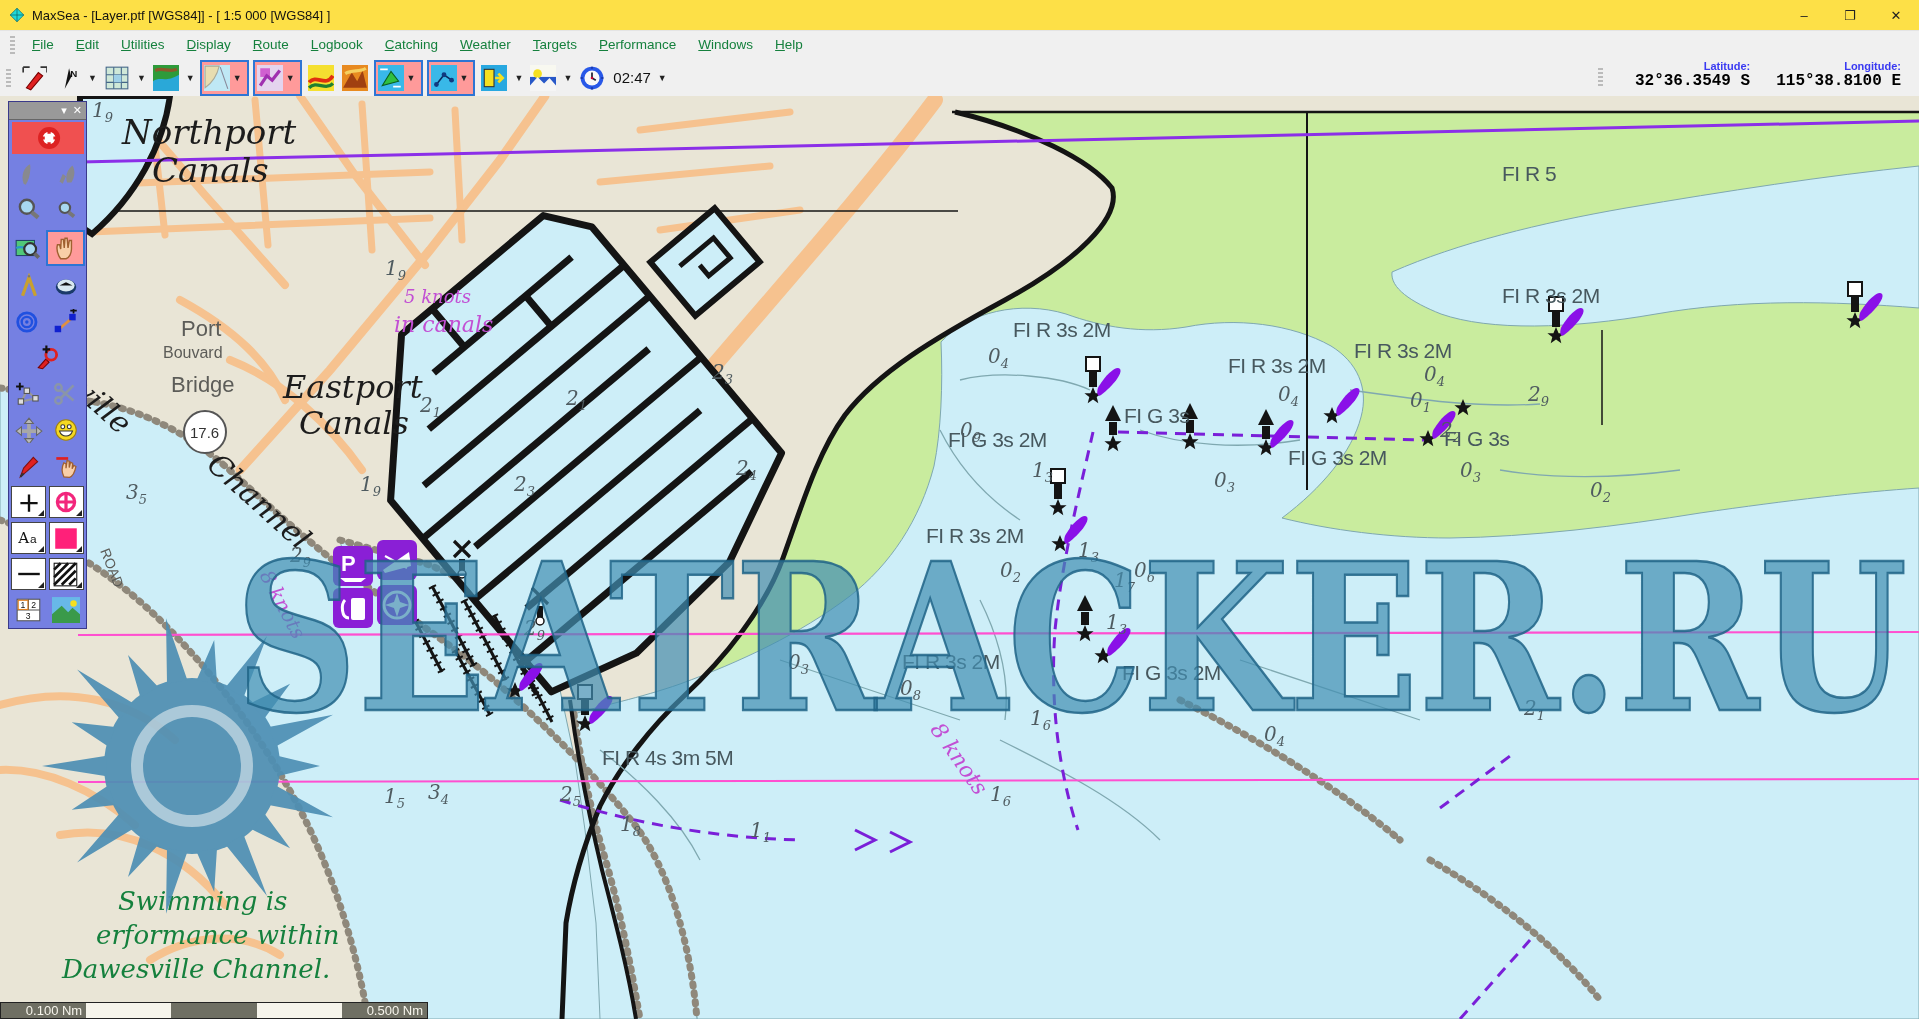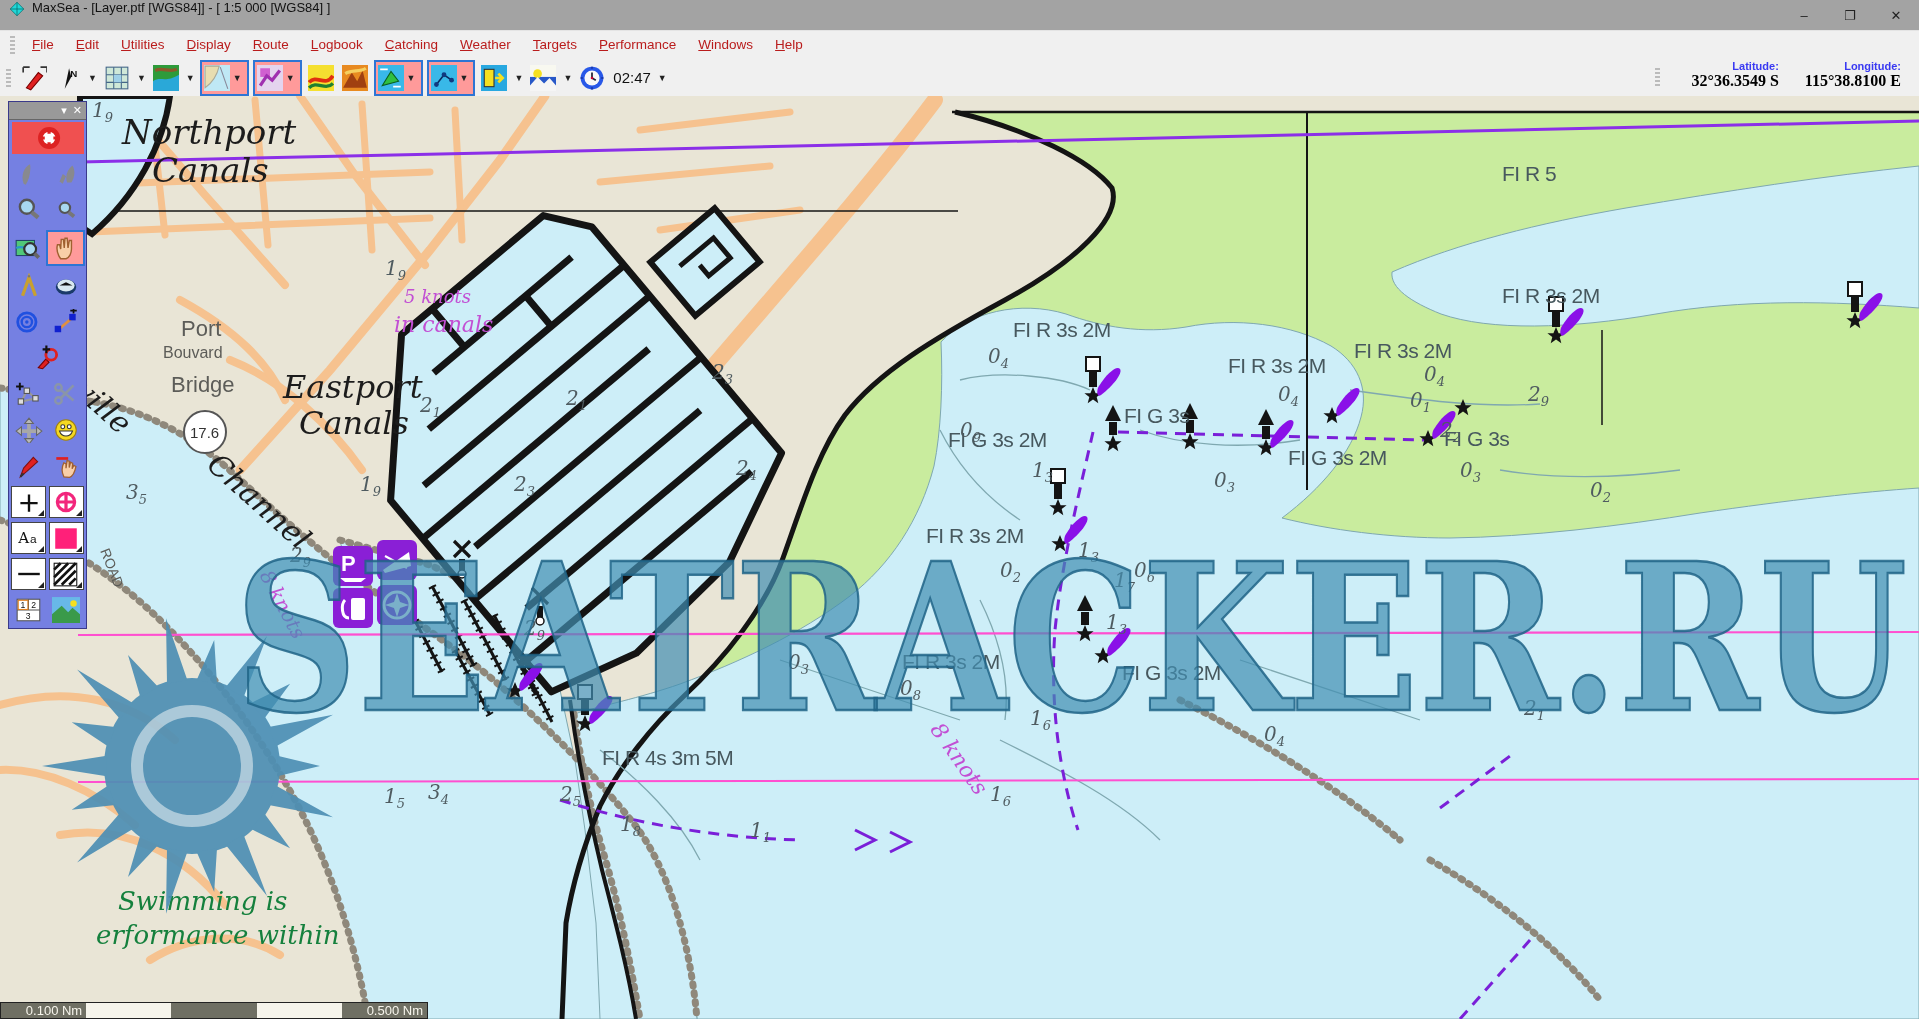--- a/index.html
+++ b/index.html
@@ -1,40 +1,40 @@
 <!DOCTYPE html>
 <html><head>
 <meta charset="utf-8">
 <style>
   html,body{margin:0;padding:0;width:1919px;height:1019px;overflow:hidden;
     font-family:"Liberation Sans",sans-serif;background:#fff;position:relative;}
   
-  .titlebar{height:30px;background:#a3a3a3;display:flex;align-items:flex-start;border-bottom:1px solid #e4e4e4;}
+  .titlebar{height:30px;background:#fde047;display:flex;align-items:center;border-bottom:1px solid #e4e4e4;}
   .titlebar .appicon{width:18px;height:18px;margin:0 6px 0 8px;}
   .titlebar .title{font-size:13px;color:#111;}
   .wincontrols{margin-left:auto;display:flex;height:30px;}
   .wincontrols .wbtn{width:46px;height:30px;display:flex;align-items:center;justify-content:center;
     font-size:13px;color:#222;cursor:default;}
   
   .menubar{height:27px;background:#f0f0f0;display:flex;align-items:center;padding-left:4px;}
   .grip{width:5px;height:18px;margin:0 6px;background:repeating-linear-gradient(#bbb 0 2px,#f0f0f0 2px 4px);}
-  .menuitem{padding:4px 11px;font-size:13.5px;color:#b91c1c;}
+  .menuitem{padding:4px 11px;font-size:13.5px;color:#15803d;}
   .menuitem u{text-decoration:underline;}
   
   .toolbar{height:39px;background:#f0f0f0;display:flex;align-items:center;border-bottom:1px solid #cfcfcf;position:relative;}
   .tbtn{height:30px;display:flex;align-items:center;margin:0 2px;border:1px solid transparent;padding:1px;}
   .tbtn svg{width:26px;height:26px;display:block;}
   .tbtn.pink{background:#ff9a9a;padding:1px 2px;}
   .tbtn.pinksel{border:2px solid #2e75d4;}
   .dd{font-size:9px;color:#222;margin:0 3px;}
   .tbtime{font-size:15px;color:#111;margin:0 4px;}
   .coords{position:absolute;right:18px;top:2px;display:flex;gap:26px;}
   .coordblock{text-align:right;}
   .coordlabel{color:#3939f2;font-size:11px;font-weight:bold;}
-  .coordval{color:#000;font-size:16px;font-weight:bold;font-family:Liberation Serif, serif;}
+  .coordval{color:#000;font-size:16px;font-weight:bold;font-family:Liberation Mono, monospace;}
   
   #maparea{position:absolute;left:0;top:96px;width:1919px;height:923px;background:#e9e5d6;}
   #mapsvg,#wmsvg{position:absolute;left:0;top:0;width:1919px;height:923px;}
   #maplabels{position:absolute;left:0;top:0;width:1919px;height:923px;pointer-events:none;}
   .mlabel{position:absolute;white-space:pre;transform-origin:left top;}
   .serifital{font-family:"DejaVu Serif","Liberation Serif",serif;font-style:italic;color:#1c1c1c;}
   .magital{font-family:"DejaVu Serif",serif;font-style:italic;color:#c24fd4;}
   .magital2{font-family:"DejaVu Serif",serif;font-style:italic;color:#15803d;}
   .graylbl{color:#5c5c58;font-family:"Liberation Sans",sans-serif;}
   .light{font-family:"Liberation Sans",sans-serif;color:#47585e;font-size:21px;letter-spacing:-0.5px;position:absolute;white-space:pre;}
@@ -447,20 +447,21 @@
       <div class="mlabel graylbl" style="left: 181px; top: 220px; font-size: 22px;">Port</div>
       <div class="mlabel graylbl" style="left: 163px; top: 248px; font-size: 16px;">Bouvard</div>
       <div class="mlabel graylbl" style="left: 171px; top: 276px; font-size: 22px; text-align: center;">Bridge</div>
       <div class="mlabel serifital" style="left: 80px; top: 266px; font-size: 30px; transform: rotate(42deg);">sville</div>
       <div class="mlabel serifital" style="left: 224px; top: 350px; font-size: 30px; transform: rotate(42deg);">Channel</div>
       <div class="mlabel graylbl" style="left: 112px; top: 450px; font-size: 14px; transform: rotate(68deg);">ROAD</div>
       <div class="mlabel magital" style="left: 276px; top: 470px; font-size: 20px; transform: rotate(62deg);">8 knots</div>
       <div class="mlabel magital" style="left: 946px; top: 622px; font-size: 22px; transform: rotate(55deg);">8 knots</div>
       <div class="mlabel magital2" style="left: 118px; top: 790px; font-size: 26px;">Swimming is</div>
       <div class="mlabel magital2" style="left: 96px; top: 824px; font-size: 26px;">erformance within</div>
+      <div class="mlabel magital2" style="left: 62px; top: 858px; font-size: 26px;">Dawesville Channel.</div>
       <div class="mlabel bridgelbl" style="left: 190px; top: 328px; font-size: 15px;">17.6</div>
       <div class="light" style="left: 1013px; top: 222px;">FI R 3s 2M</div>
       <div class="light" style="left: 948px; top: 332px;">FI G 3s 2M</div>
       <div class="light" style="left: 1124px; top: 308px;">FI G 3s</div>
       <div class="light" style="left: 1228px; top: 258px;">FI R 3s 2M</div>
       <div class="light" style="left: 1288px; top: 350px;">FI G 3s 2M</div>
       <div class="light" style="left: 1354px; top: 243px;">FI R 3s 2M</div>
       <div class="light" style="left: 1444px; top: 331px;">FI G 3s</div>
       <div class="light" style="left: 1502px; top: 188px;">FI R 3s 2M</div>
       <div class="light" style="left: 1502px; top: 66px;">FI R 5</div>

